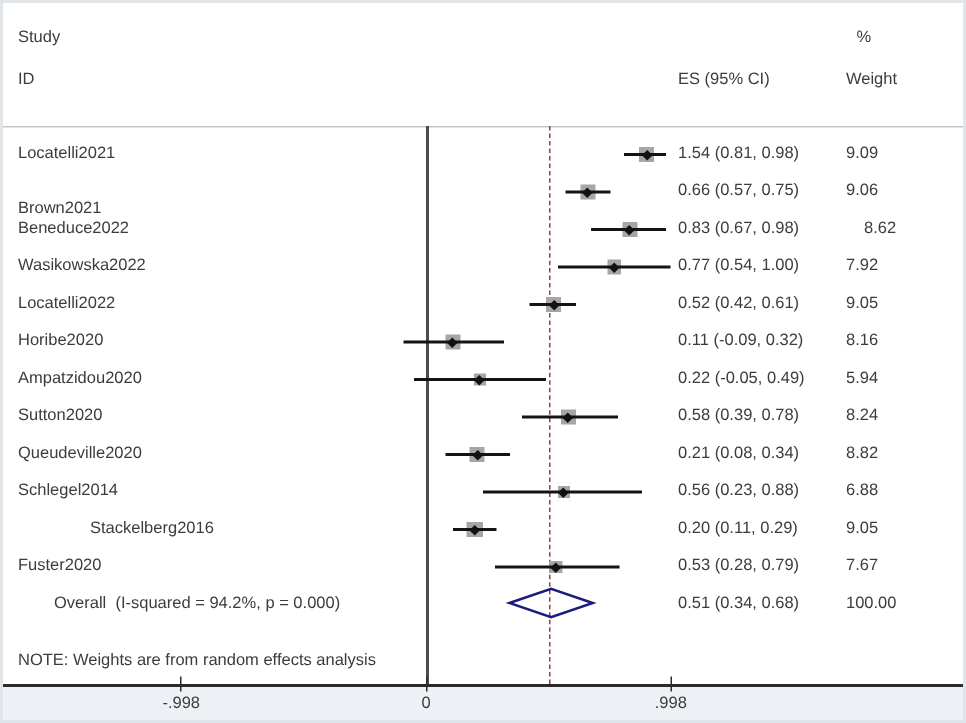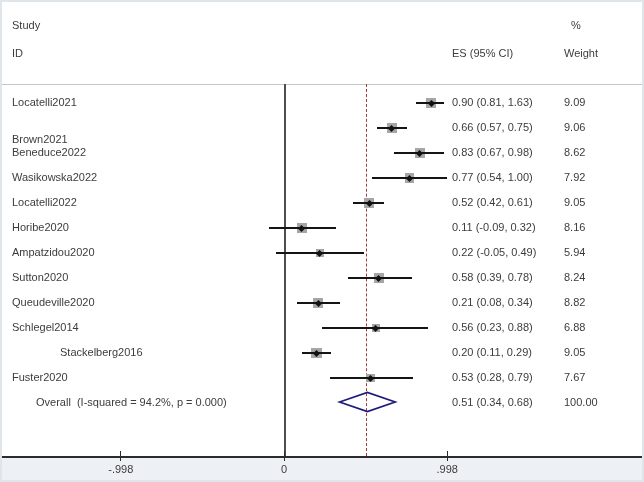--- a/index.html
+++ b/index.html
@@ -45,34 +45,34 @@
 
   <div class="sep-line"></div>
   <div class="null-line"></div>
   <div class="pooled-line"></div>
 
   <div id="rows">
       <div class="row-label" style="top: 95px;">Locatelli2021</div>
       <div class="whisker" style="left: 416.435px; width: 27.795px; top: 102px;"></div>
       <div class="wbox" style="left: 425.878px; top: 97.7278px; width: 10.5444px; height: 10.5444px;"></div>
       <div class="marker" style="left: 428.65px; top: 100.5px;"></div>
-      <div class="es-text" style="top: 95px;">0.90 (0.81, 1.63)</div>
+      <div class="es-text" style="top: 95px;">1.54 (0.81, 0.98)</div>
       <div class="wt-text" style="top: 95px;">9.09</div>
       <div class="row-label" style="top: 120px; margin-top: 12px;">Brown2021</div>
       <div class="whisker" style="left: 377.195px; width: 29.43px; top: 127px;"></div>
       <div class="wbox" style="left: 386.655px; top: 122.745px; width: 10.5096px; height: 10.5096px;"></div>
       <div class="marker" style="left: 389.41px; top: 125.5px;"></div>
       <div class="es-text" style="top: 120px;">0.66 (0.57, 0.75)</div>
       <div class="wt-text" style="top: 120px;">9.06</div>
       <div class="row-label" style="top: 145px;">Beneduce2022</div>
       <div class="whisker" style="left: 393.545px; width: 50.685px; top: 152px;"></div>
       <div class="wbox" style="left: 414.705px; top: 148px; width: 9.9992px; height: 9.9992px;"></div>
       <div class="marker" style="left: 417.205px; top: 150.5px;"></div>
       <div class="es-text" style="top: 145px;">0.83 (0.67, 0.98)</div>
-      <div class="wt-text" style="top: 145px;">8.62</div>
+      <div class="wt-text" style="top: 145px; margin-left: 12px;">8.62</div>
       <div class="row-label" style="top: 170px;">Wasikowska2022</div>
       <div class="whisker" style="left: 372.29px; width: 75.21px; top: 177px;"></div>
       <div class="wbox" style="left: 405.301px; top: 173.406px; width: 9.1872px; height: 9.1872px;"></div>
       <div class="marker" style="left: 407.395px; top: 175.5px;"></div>
       <div class="es-text" style="top: 170px;">0.77 (0.54, 1.00)</div>
       <div class="wt-text" style="top: 170px;">7.92</div>
       <div class="row-label" style="top: 195px;">Locatelli2022</div>
       <div class="whisker" style="left: 352.67px; width: 31.065px; top: 202px;"></div>
       <div class="wbox" style="left: 363.771px; top: 197.751px; width: 10.498px; height: 10.498px;"></div>
       <div class="marker" style="left: 366.52px; top: 200.5px;"></div>
@@ -122,20 +122,21 @@
       <div class="wt-text" style="top: 370px;">7.67</div>
       <div class="row-label" style="top: 395px; margin-left: 24px;">Overall  (I-squared = 94.2%, p = 0.000)</div>
       <div class="es-text" style="top: 395px;">0.51 (0.34, 0.68)</div>
       <div class="wt-text" style="top: 395px;">100.00</div>
     </div>
 
   <svg class="overall-svg" id="overall-svg" viewBox="0 0 644 482">
       <polygon points="339.59000000000003,402 367.385,392.5 395.18,402 367.385,411.5" fill="none" stroke="#1c1c7e" stroke-width="1.7"></polygon>
     </svg>
 
+  <div class="txt note-label">NOTE: Weights are from random effects analysis</div>
 
   <div class="footer-band"></div>
   <div class="axis-line"></div>
   <div id="ticks">
       <div class="tick" style="left: 120.327px;"></div>
       <div class="tick-label" style="left: 120.827px;">-.998</div>
       <div class="tick" style="left: 283.5px;"></div>
       <div class="tick-label" style="left: 284px;">0</div>
       <div class="tick" style="left: 446.673px;"></div>
       <div class="tick-label" style="left: 447.173px;">.998</div>

